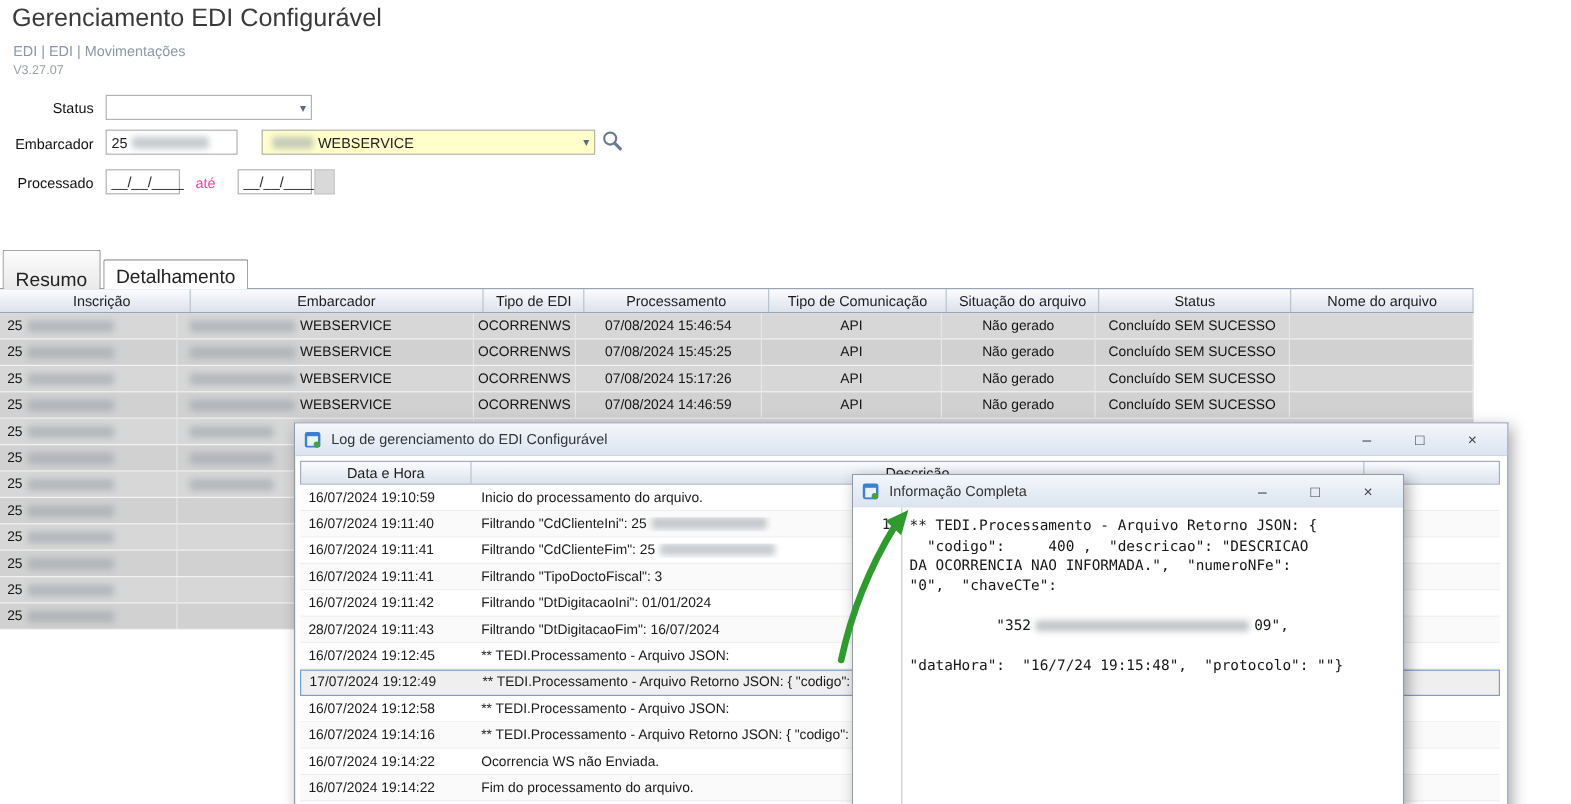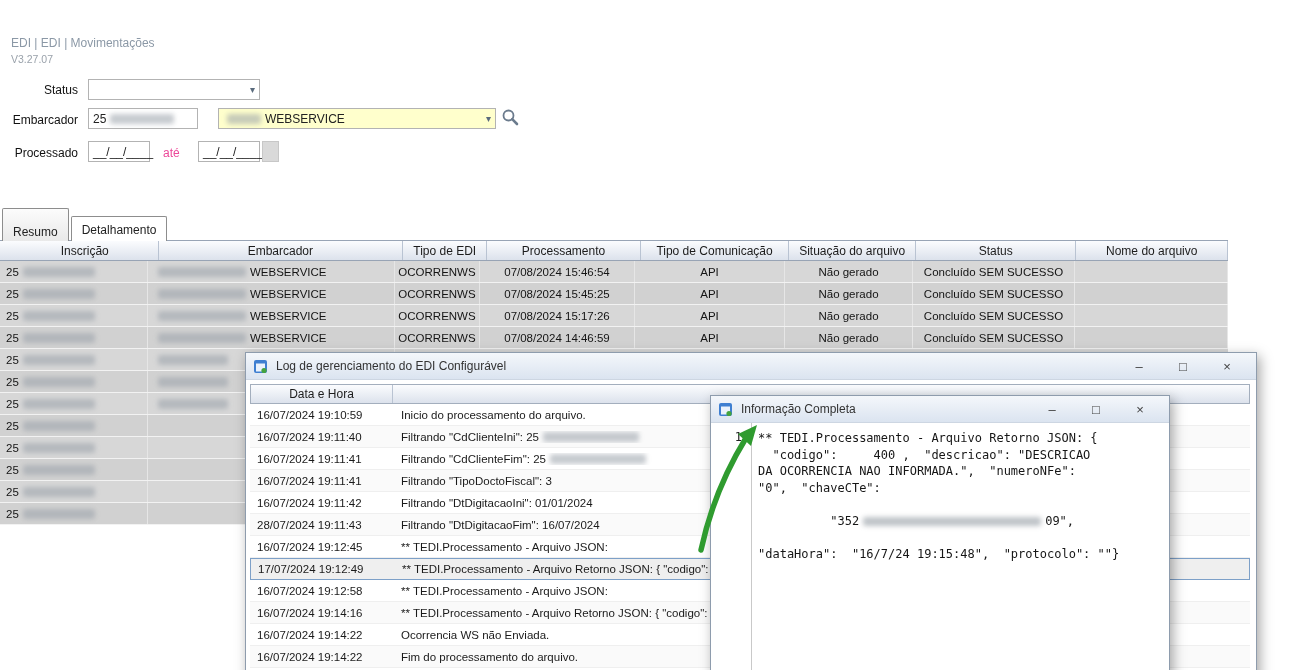--- a/index.html
+++ b/index.html
@@ -22,21 +22,21 @@
   .search-btn{position:absolute;width:20px;height:20px;display:flex;align-items:center;justify-content:center;}
 
   
   .blur{display:inline-block;height:10px;margin:0 4px;border-radius:2px;background:#98a0a8;
         opacity:.55;filter:blur(2.5px);vertical-align:middle;}
   .blur-mono{height:9px;background:#8b949c;}
 
   
   .tabs{position:absolute;left:2px;top:216px;height:25px;display:flex;align-items:flex-end;z-index:2;}
   .tab{box-sizing:border-box;border:1px solid #8d8d8d;border-bottom:none;border-radius:2px 2px 0 0;
-       background:linear-gradient(#fcfcfc,#e9e9e9);padding:16px 10px;font-size:12px;color:#222;
+       background:linear-gradient(#fcfcfc,#e9e9e9);padding:16px 10px;font-size:16px;color:#222;
        height:20px;margin-right:2px;}
   .tab.active{background:#fff;height:25px;padding-top:6px;z-index:3;}
 
   
   .ghead{position:absolute;left:0;top:240px;width:1228px;height:21px;display:flex;box-sizing:border-box;
          background:linear-gradient(#fbfcfe,#dce2ec);border-top:1px solid #98a4b5;border-bottom:1px solid #98a4b5;padding-left:12px;}
   .gh{box-sizing:border-box;border-right:1px solid #b9c3d2;font-size:12px;color:#1c1c1c;
       display:flex;align-items:center;justify-content:center;overflow:hidden;white-space:nowrap;}
   .c0{width:148px;}.c1{width:247px;}.c2{width:85px;}.c3{width:155px;}
   .c4{width:150px;}.c5{width:128px;}.c6{width:162px;}.c7{width:153px;}
@@ -82,20 +82,21 @@
              font-size:12px;line-height:16.5px;color:#161616;}
   .iline{white-space:pre;}
 
   .arrow-overlay{position:absolute;left:0;top:0;z-index:30;pointer-events:none;}
 </style>
 </head>
 <body>
 
 <div class="stage">
 
+  <div class="page-title">Gerenciamento EDI Configurável</div>
   <div class="breadcrumb">EDI | EDI | Movimentações</div>
   <div class="version">V3.27.07</div>
 
   <div class="flabel" style="left:12px;top:83px;">Status</div>
   <div class="select" style="left:88px;top:79px;width:172px;">
     <span></span>
     <span class="dd">▾</span>
   </div>
 
   <div class="flabel" style="left:12px;top:113px;">Embarcador</div>
@@ -289,20 +290,21 @@
       </span>
       <span class="dtitle">Log de gerenciamento do EDI Configurável</span>
       <span class="winbtns">
         <span class="wbtn">–</span>
         <span class="wbtn">□</span>
         <span class="wbtn">×</span>
       </span>
     </div>
     <div class="lg-head">
       <div class="lgh lg-c0">Data e Hora</div>
+      <div class="lgh lg-c1">Descrição</div>
       <div class="lgh lg-c2"></div>
     </div>
     <div class="lg-rows">
       <div class="lrow">
         <div class="lr-c0">16/07/2024 19:10:59</div>
         <div class="lr-c1">Inicio do processamento do arquivo.</div>
       </div>
       <div class="lrow">
         <div class="lr-c0">16/07/2024 19:11:40</div>
         <div class="lr-c1"><span>Filtrando "CdClienteIni": 25</span><span class="blur" style="width:96px"></span></div>

